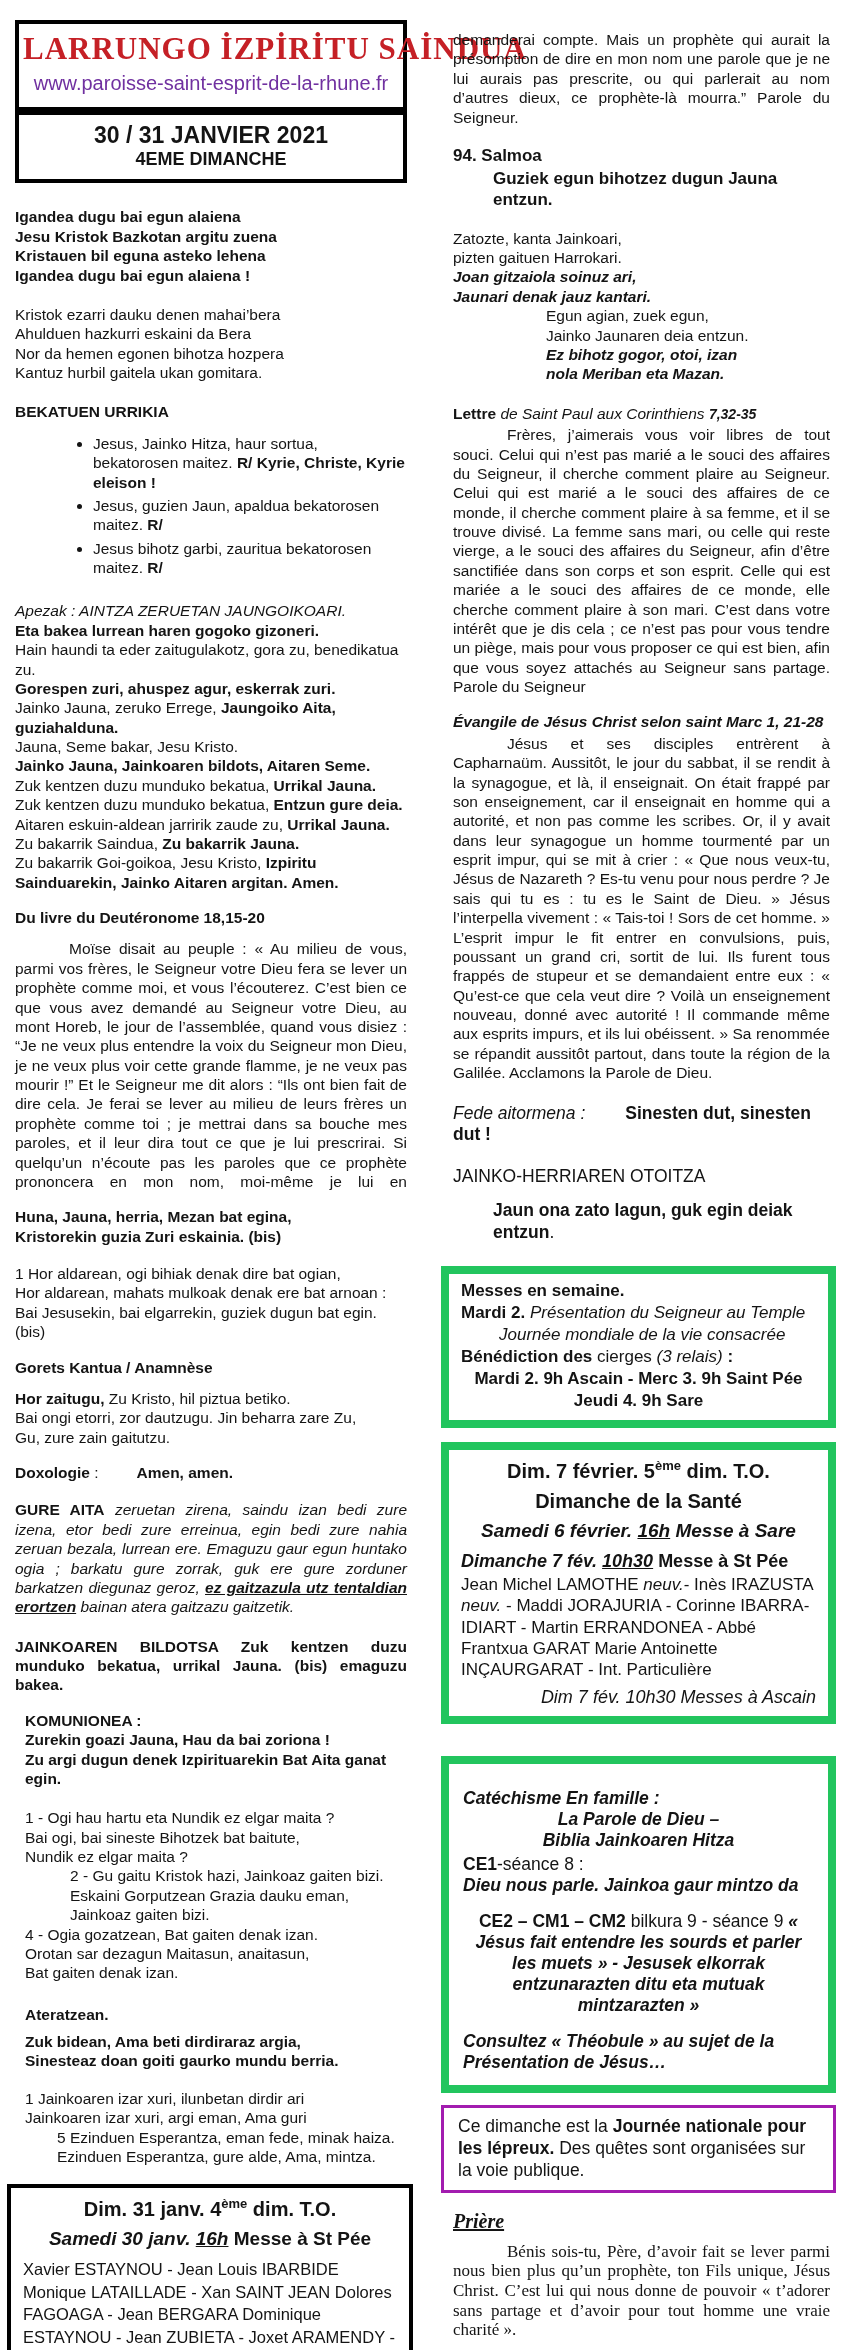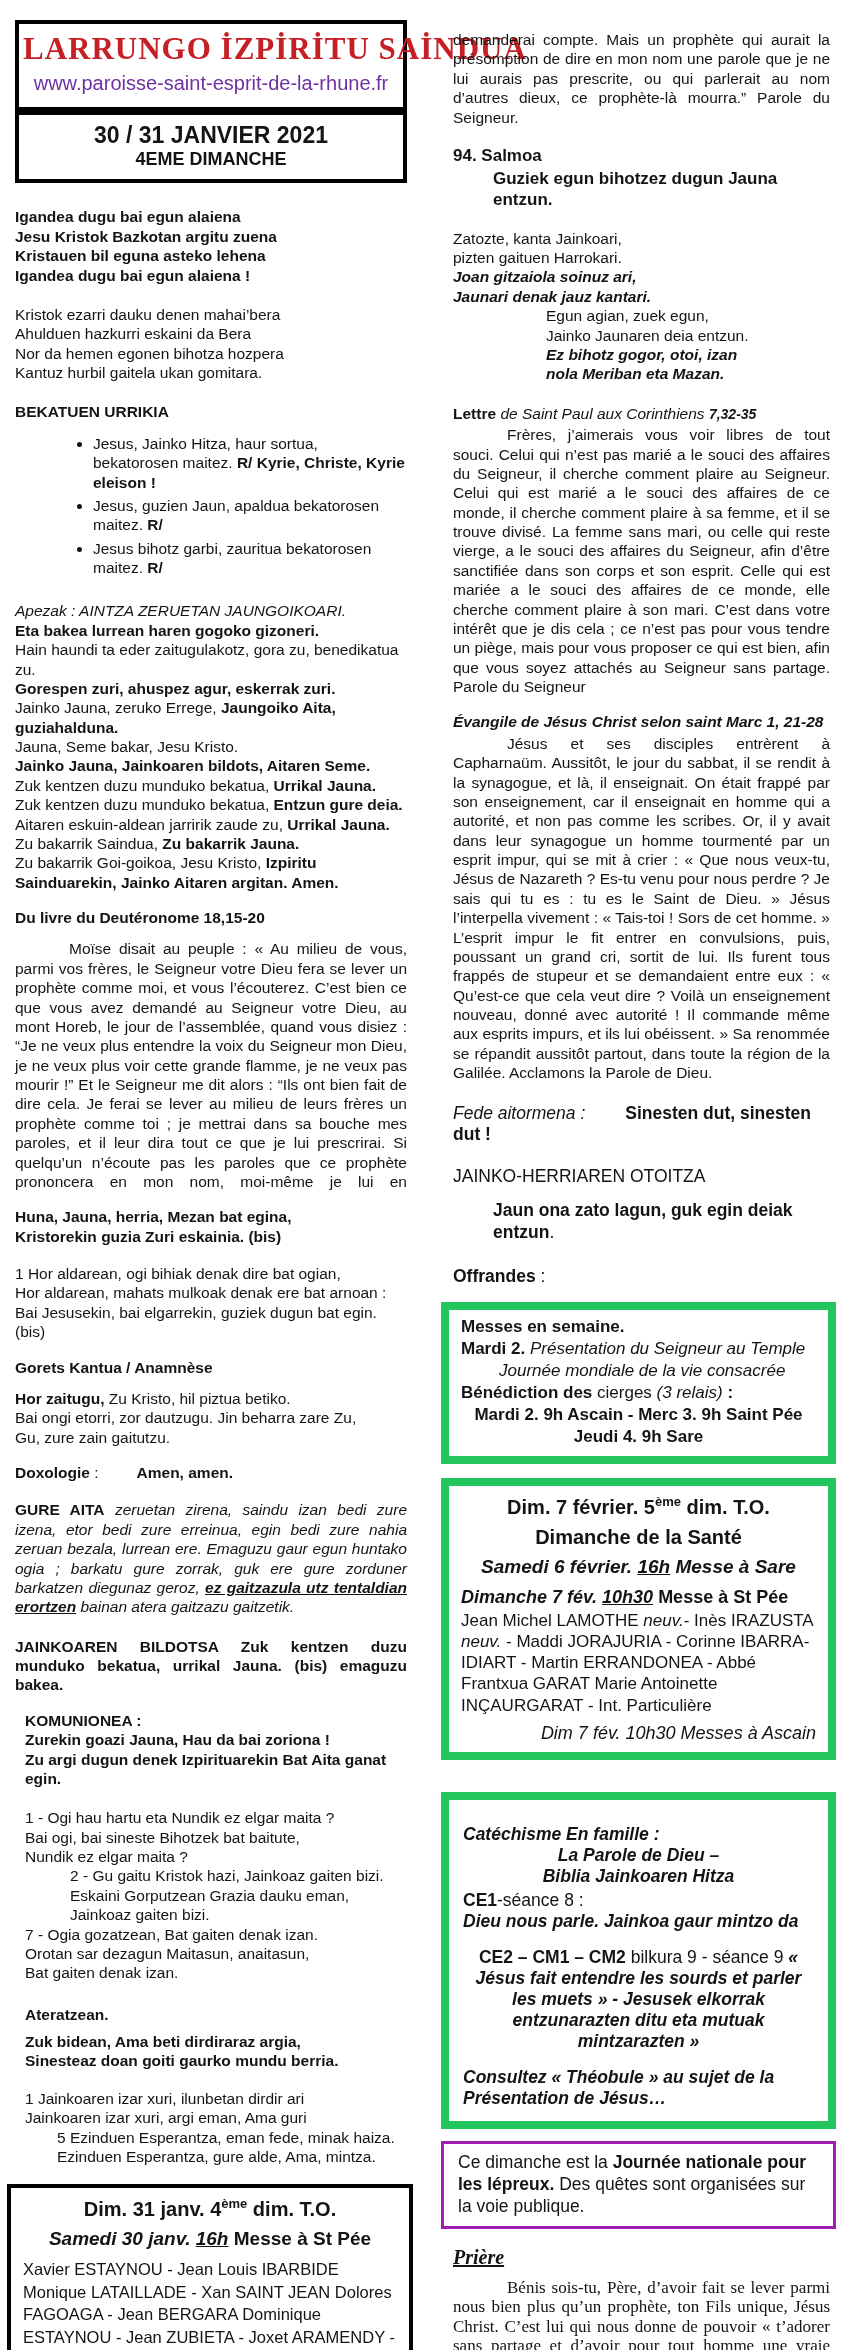--- a/index.html
+++ b/index.html
@@ -169,21 +169,21 @@
 
     <div class="pre b m10 mb20">KOMUNIONEA :
 Zurekin goazi Jauna, Hau da bai zoriona !
 Zu argi dugun denek Izpirituarekin Bat Aita ganat egin.</div>
     <div class="pre m10">1 - Ogi hau hartu eta Nundik ez elgar maita ?
 Bai ogi, bai sineste Bihotzek bat baitute,
 Nundik ez elgar maita ?</div>
     <div class="pre m55">2 - Gu gaitu Kristok hazi, Jainkoaz gaiten bizi.
 Eskaini Gorputzean Grazia dauku eman,
 Jainkoaz gaiten bizi.</div>
-    <div class="pre m10 mb22">7 - Ogia gozatzean, Bat gaiten denak izan.
+    <div class="pre m10 mb22">4 - Ogia gozatzean, Bat gaiten denak izan.
 Orotan sar dezagun Maitasun, anaitasun,
 Bat gaiten denak izan.</div>
 
     <div class="b m10 mb8">Ateratzean.</div>
     <div class="pre b m10 mb18">Zuk bidean, Ama beti dirdiraraz argia,
 Sinesteaz doan goiti gaurko mundu berria.</div>
     <div class="pre m10">1 Jainkoaren izar xuri, ilunbetan dirdir ari
 Jainkoaren izar xuri, argi eman, Ama guri</div>
     <div class="pre m42">5 Ezinduen Esperantza, eman fede, minak haiza.
 Ezinduen Esperantza, gure alde, Ama, mintza.</div>
@@ -221,21 +221,20 @@
     <p class="j ind mb16">Frères, j’aimerais vous voir libres de tout souci. Celui qui n’est pas marié a le souci des affaires du Seigneur, il cherche comment plaire au Seigneur. Celui qui est marié a le souci des affaires de ce monde, il cherche comment plaire à sa femme, et il se trouve divisé. La femme sans mari, ou celle qui reste vierge, a le souci des affaires du Seigneur, afin d’être sanctifiée dans son corps et son esprit. Celle qui est mariée a le souci des affaires de ce monde, elle cherche comment plaire à son mari. C’est dans votre intérêt que je dis cela ; ce n’est pas pour vous tendre un piège, mais pour vous proposer ce qui est bien, afin que vous soyez attachés au Seigneur sans partage.  Parole du Seigneur</p>
 
     <div class="bi mb2">Évangile de Jésus Christ selon saint Marc 1, 21-28</div>
     <p class="j ind mb20">Jésus et ses disciples entrèrent à Capharnaüm. Aussitôt, le jour du sabbat, il se rendit à la synagogue, et là, il enseignait. On était frappé par son enseignement, car il enseignait en homme qui a autorité, et non pas comme les scribes. Or, il y avait dans leur synagogue un homme tourmenté par un esprit impur, qui se mit à crier : « Que nous veux-tu, Jésus de Nazareth ? Es-tu venu pour nous perdre ? Je sais qui tu es : tu es le Saint de Dieu. » Jésus l’interpella vivement : « Tais-toi ! Sors de cet homme. » L’esprit impur le fit entrer en convulsions, puis, poussant un grand cri, sortit de lui. Ils furent tous frappés de stupeur et se demandaient entre eux : « Qu’est-ce que cela veut dire ? Voilà un enseignement nouveau, donné avec autorité ! Il commande même aux esprits impurs, et ils lui obéissent. »  Sa renommée se répandit aussitôt partout, dans toute la région de la Galilée. Acclamons la Parole de Dieu.</p>
 
     <div class="fede mb20"><span class="i">Fede aitormena :</span><b class="fede-resp">Sinesten dut, sinesten dut !</b></div>
 
     <div class="otoitza mb12">JAINKO-HERRIAREN OTOITZA</div>
     <div class="otoitza m40 mb22"><b>Jaun ona zato lagun, guk egin deiak entzun</b><span>.</span></div>
 
-    <div class="offr mb14"><b>Offrandes</b><span> :</span></div>
 
     <div class="bxR box1">
       <div><b>Messes en semaine.</b></div>
       <div><b>Mardi 2. </b><span class="i">Présentation du Seigneur au Temple</span></div>
       <div class="box1-ind i">Journée mondiale de la vie consacrée</div>
       <div><b>Bénédiction des </b><span>cierges </span><span class="i">(3 relais)</span><b> :</b></div>
       <div class="c b">Mardi 2.  9h Ascain - Merc 3. 9h Saint Pée</div>
       <div class="c b">Jeudi 4. 9h Sare</div>
     </div>
 

